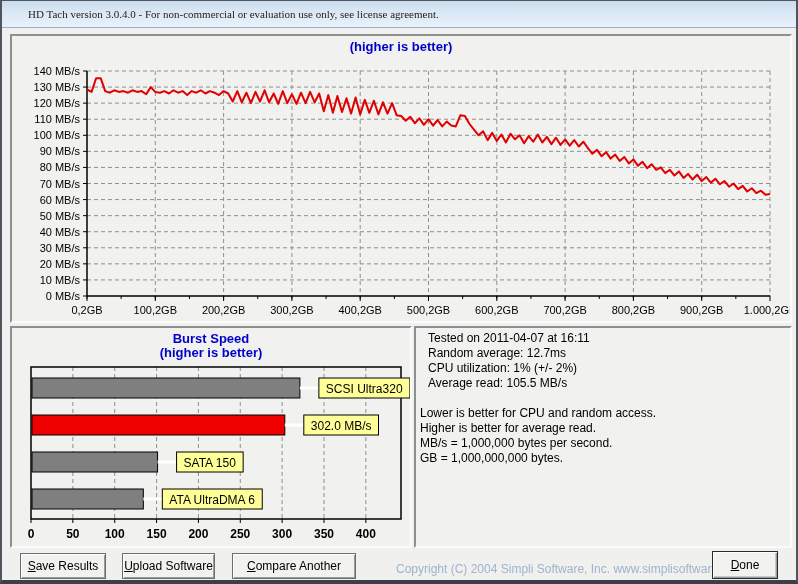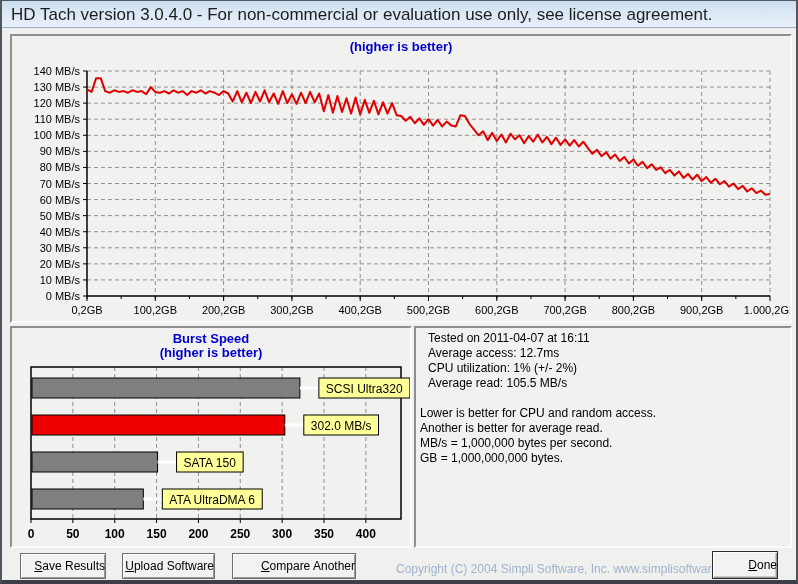--- a/index.html
+++ b/index.html
@@ -8,22 +8,22 @@
 
   .window {
     position:relative; width:798px; height:584px; overflow:hidden;
     background:#f0f0ee;
     border:2px solid #51565c; border-top:1px solid #51565c; border-bottom:4px solid #3c4046;
   }
   .titlebar {
     position:absolute; left:0; top:0; width:100%; height:27px;
     background:linear-gradient(180deg,#c9dcee 0%, #d8e6f4 35%, #e9f1fa 100%);
     border-bottom:1px solid #9ab0c8;
-    line-height:27px; padding-left:9px;
-    font-size:17px; color:#1d1d1d;
+    line-height:27px; padding-left:26px;
+    font-size:11px; color:#1d1d1d;font-family:Liberation Serif, serif;
   }
 
   .panel {
     position:absolute; background:#f1f1ef;
     border:2px solid; border-color:#8f8f8f #fbfbfb #fbfbfb #8f8f8f;
   }
   .seq-panel   { left:8px;  top:33px;  width:782px; height:289px; }
   .burst-panel { left:8px;  top:325px; width:402px; height:222px; }
   .info-panel  { left:412px; top:325px; width:378px; height:222px; padding:3px 4px 0 4px; }
 
@@ -50,21 +50,21 @@
   .drive-name { font-size:13px; font-weight:bold; color:#dd0000; line-height:16px; }
   .info-line  { font-size:12px; color:#000; line-height:15px; padding-left:8px; }
   .info-notes { margin-top:15px; }
   .note-line  { font-size:12px; color:#000; line-height:15px; }
 
   
   .btn {
     position:absolute; height:26px; background:#f2f2f0;
     border:1px solid #6e6e6e;
     box-shadow:inset 1px 1px 0 #ffffff, inset -1px -1px 0 #9a9a9a;
-    font-size:12px; color:#000; text-align:right; cursor:default;
+    font-size:12px; color:#000; text-align:center; cursor:default;
   }
   .btn-label { display:block; line-height:24px; }
   .btn-label::first-letter { text-decoration:underline; }
   .btn-save    { left:18px;  top:552px; width:86px; }
   .btn-upload  { left:120px; top:552px; width:93px; }
   .btn-compare { left:230px; top:552px; width:124px; }
   .btn-done    { left:710px; top:550px; width:66px; height:28px;
                  border:1px solid #2a2a2a;
                  box-shadow:inset 1px 1px 0 #ffffff, inset -1px -1px 0 #9a9a9a, inset -2px -2px 0 #c8c8c8; }
   .btn-done .btn-label { line-height:26px; }
@@ -234,26 +234,26 @@
         <text x="171.5656108597285" y="138.5" class="barlab">SATA 150</text>
         <rect x="20" y="161" width="111.33484162895927" height="20" class="bar" fill="#7f7f7f"></rect>
         <line x1="131.33484162895928" y1="171" x2="150.33484162895928" y2="171" class="leader"></line>
         <rect x="150.33484162895928" y="161" width="99.90234375" height="20" class="labelbox" fill="#ffff99"></rect>
         <text x="157.33484162895928" y="175.5" class="barlab">ATA UltraDMA 6</text>
       </svg>
   </div>
 
   <div class="panel info-panel">
     <div class="info-line">Tested on 2011-04-07 at 16:11</div>
-    <div class="info-line">Average access: 12.7ms</div>
+    <div class="info-line">Random average: 12.7ms</div>
     <div class="info-line">CPU utilization: 1% (+/- 2%)</div>
     <div class="info-line">Average read: 105.5 MB/s</div>
     <div class="info-notes">
       <div class="note-line">Lower is better for CPU and random access.</div>
-      <div class="note-line">Another is better for average read.</div>
+      <div class="note-line">Higher is better for average read.</div>
       <div class="note-line">MB/s = 1,000,000 bytes per second.</div>
       <div class="note-line">GB = 1,000,000,000 bytes.</div>
     </div>
   </div>
 
   <button class="btn btn-save">
     <span class="btn-label">Save Results</span>
   </button>
   <button class="btn btn-upload">
     <span class="btn-label">Upload Software</span>

